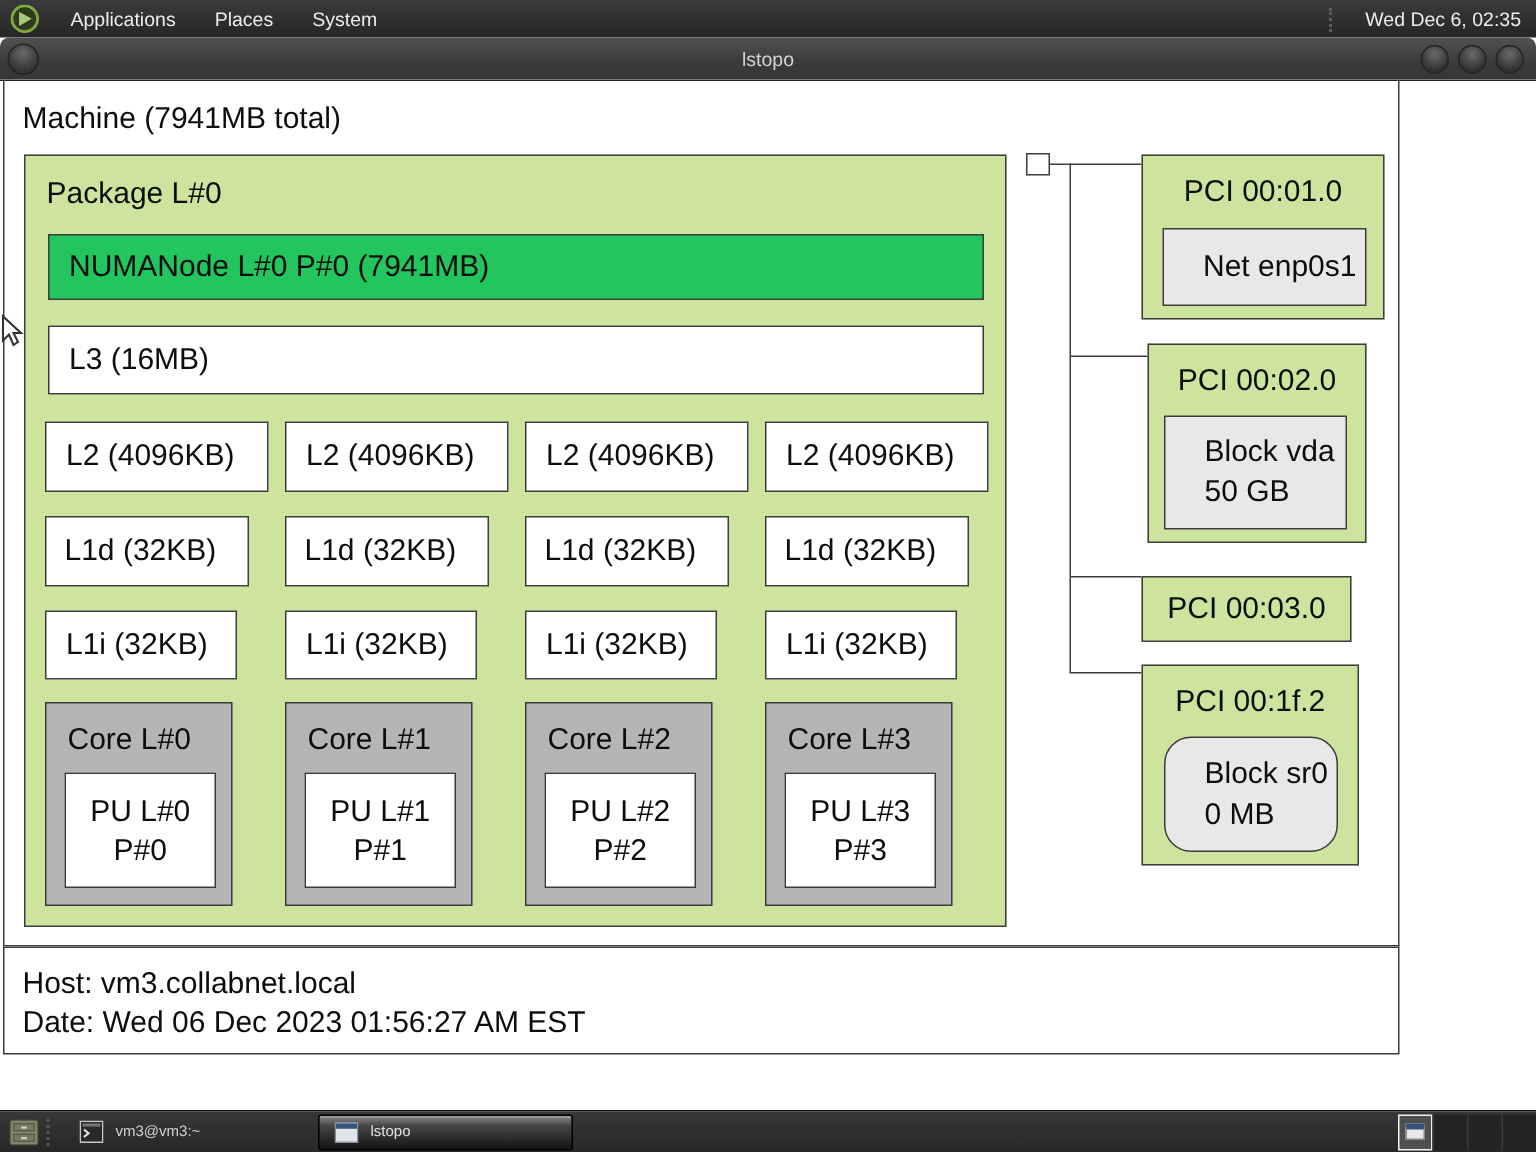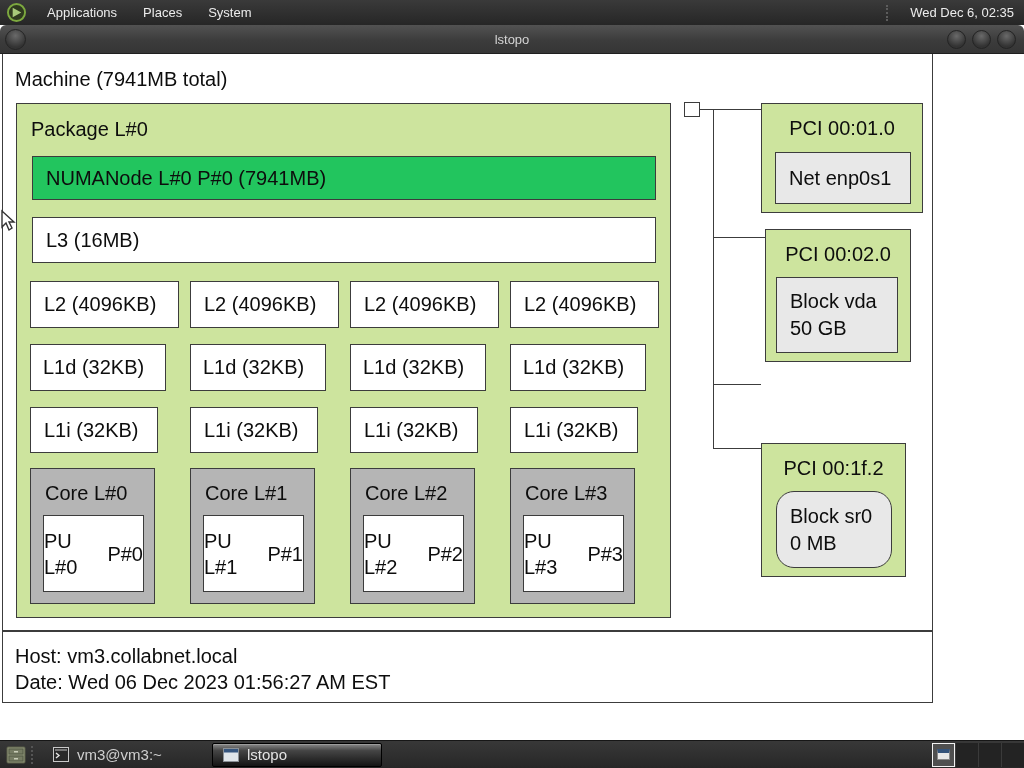--- a/index.html
+++ b/index.html
@@ -44,46 +44,46 @@
   .numanode{left:15px;top:52px;width:624px;height:44px;background:#22c55e;}
   .l3{left:15px;top:113px;width:624px;height:46px;background:#fff;}
   .l2{top:177px;width:149px;height:47px;background:#fff;}
   .l1d{top:240px;width:136px;height:47px;background:#fff;padding-left:12px;}
   .l1i{top:303px;width:128px;height:46px;background:#fff;}
   .col0{left:13px;}.col1{left:173px;}.col2{left:333px;}.col3{left:493px;}
 
   .core{top:364px;width:125px;height:136px;background:#b5b5b5;}
   .core-label{position:absolute;left:14px;top:13px;white-space:nowrap;}
   .pu{position:absolute;left:12px;top:46px;width:101px;height:77px;background:#fff;
-      border:1px solid #3c3c3c;display:flex;justify-content:center;
+      border:1px solid #3c3c3c;display:flex;flex-direction:column;justify-content:center;
       align-items:center;line-height:26px;}
 
   
   .hostbridge{left:681px;top:48px;width:16px;height:15px;background:#fff;}
   .tline{position:absolute;background:#3c3c3c;}
   .pci{background:#cde49e;}
   .pci-label{position:absolute;left:0;right:0;top:13px;text-align:center;white-space:nowrap;}
   .pci0{left:758px;top:49px;width:162px;height:110px;}
   .pci1{left:762px;top:175px;width:146px;height:133px;}
   .pci2{left:758px;top:330px;width:140px;height:44px;display:flex;align-items:center;justify-content:center;}
   .pci3{left:758px;top:389px;width:145px;height:134px;}
   .dev{position:absolute;background:#e8e8e8;border:1px solid #3c3c3c;display:flex;
-       flex-direction:column;justify-content:center;padding-left:13px;line-height:27px;white-space:nowrap;}
+       flex-direction:column;justify-content:center;padding-left:26px;line-height:27px;white-space:nowrap;}
   .dev0{left:13px;top:48px;width:136px;height:52px;}
   .dev1{left:10px;top:47px;width:122px;height:76px;}
   .dev3{left:14px;top:47px;width:116px;height:77px;border-radius:18px;}
 
   .legend{left:2px;top:577px;width:931px;height:72px;background:#fff;padding:11px 0 0 12px;line-height:26px;}
 
   .cursor{position:absolute;left:-4px;top:155px;width:22px;height:24px;}
 
   
   .taskbar{position:absolute;left:0;bottom:0;width:1024px;height:28px;
            background:linear-gradient(#383838,#272727);border-top:1px solid #161616;
-           display:flex;align-items:center;color:#cfcfcf;font-size:15px;z-index:30;}
+           display:flex;align-items:center;color:#cfcfcf;font-size:10px;z-index:30;}
   .show-desktop{width:26px;height:24px;margin-left:3px;display:flex;align-items:center;justify-content:center;}
   .task-sep{width:5px;height:18px;border-left:2px dotted #555;margin:0 4px 0 2px;}
   .task{height:24px;display:flex;align-items:center;gap:8px;padding:0 10px;border-radius:2px;
         border:1px solid transparent;}
   .task-term{width:152px;margin-left:2px;}
   .task-active{width:170px;margin-left:18px;
         background:linear-gradient(#8a8a8a 0%,#454545 30%,#141414 100%);
         border:1px solid #000;box-shadow:inset 0 1px 0 #9d9d9d;color:#e3e3e3;}
   .ws-switcher{margin-left:auto;margin-right:0;display:flex;height:24px;margin-top:0;}
   .ws{width:23px;height:24px;background:#232323;border-left:1px solid #3a3a3a;}
@@ -189,20 +189,23 @@
           <div>Net enp0s1</div>
         </div>
       </div>
       <div class="box pci pci1">
         <div class="pci-label">PCI 00:02.0</div>
         <div class="dev dev1">
           <div>Block vda</div>
           <div>50 GB</div>
         </div>
       </div>
+      <div class="box pci pci2">
+        <div>PCI 00:03.0</div>
+      </div>
       <div class="box pci pci3">
         <div class="pci-label">PCI 00:1f.2</div>
         <div class="dev dev3">
           <div>Block sr0</div>
           <div>0 MB</div>
         </div>
       </div>
     </div>
 
     <div class="box legend">

